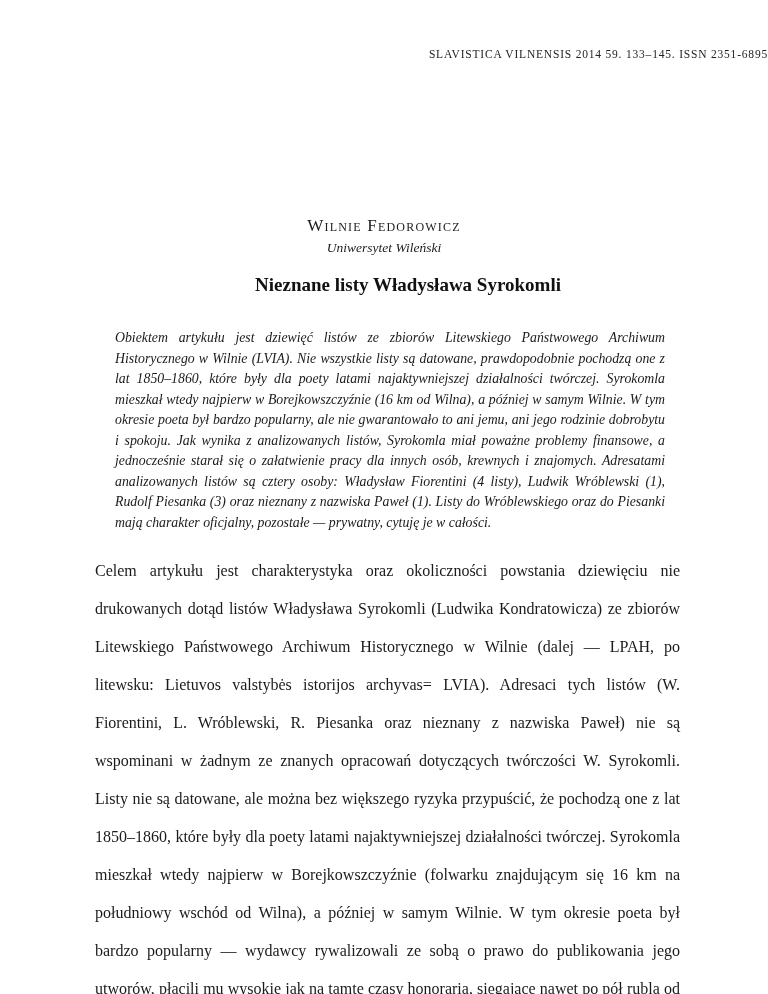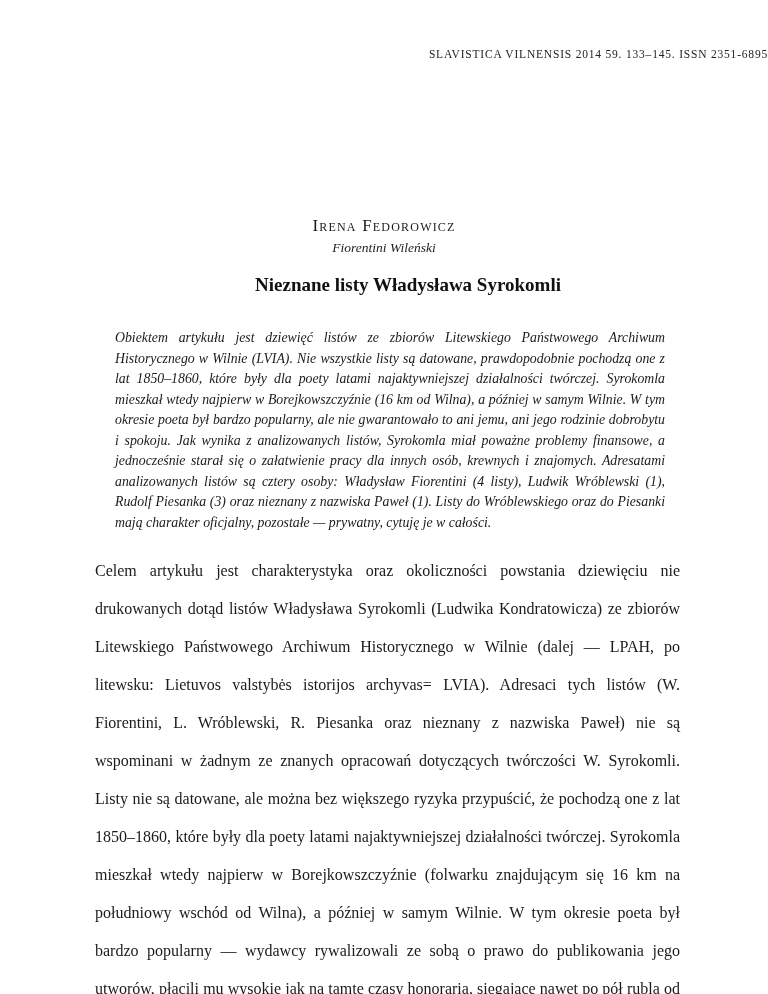--- a/index.html
+++ b/index.html
@@ -87,22 +87,22 @@
   }
 </style>
 </head>
 <body>
 
 <div class="page">
 
   <div class="journal-line">SLAVISTICA VILNENSIS 2014 59. 133–145. ISSN 2351-6895</div>
 
   <div class="author-block">
-    <div class="author-name">Irena Fedorowicz</div>
-    <div class="affiliation">Fiorentini Wileński</div>
+    <div class="author-name">Wilnie Fedorowicz</div>
+    <div class="affiliation">Uniwersytet Wileński</div>
   </div>
 
   <div class="article-title">Nieznane listy Władysława Syrokomli</div>
 
   <div class="abstract-block">
     <div class="abstract-text">Obiektem artykułu jest dziewięć listów ze zbiorów Litewskiego Państwowego Archiwum Historycznego w Wilnie (LVIA). Nie wszystkie listy są datowane, prawdopodobnie pochodzą one z lat 1850–1860, które były dla poety latami najaktywniejszej działalności twórczej. Syrokomla mieszkał wtedy najpierw w Borejkowszczyźnie (16 km od Wilna), a później w samym Wilnie. W tym okresie poeta był bardzo popularny, ale nie gwarantowało to ani jemu, ani jego rodzinie dobrobytu i spokoju. Jak wynika z analizowanych listów, Syrokomla miał poważne problemy finansowe, a jednocześnie starał się o załatwienie pracy dla innych osób, krewnych i znajomych. Adresatami analizowanych listów są cztery osoby: Władysław Fiorentini (4 listy), Ludwik Wróblewski (1), Rudolf Piesanka (3) oraz nieznany z nazwiska Paweł (1). Listy do Wróblewskiego oraz do Piesanki mają charakter oficjalny, pozostałe — prywatny, cytuję je w całości.</div>
   </div>
 
   <div class="body-block">Celem artykułu jest charakterystyka oraz okoliczności powstania dziewięciu nie drukowanych dotąd listów Władysława Syrokomli (Ludwika Kondratowicza) ze zbiorów Litewskiego Państwowego Archiwum Historycznego w Wilnie (dalej — LPAH, po litewsku: Lietuvos valstybės istorijos archyvas= LVIA). Adresaci tych listów (W. Fiorentini, L. Wróblewski, R. Piesanka oraz nieznany z nazwiska Paweł) nie są wspominani w żadnym ze znanych opracowań dotyczących twórczości W. Syrokomli. Listy nie są datowane, ale można bez większego ryzyka przypuścić, że pochodzą one z lat 1850–1860, które były dla poety latami najaktywniejszej działalności twórczej. Syrokomla mieszkał wtedy najpierw w Borejkowszczyźnie (folwarku znajdującym się 16 km na południowy wschód od Wilna), a później w samym Wilnie. W tym okresie poeta był bardzo popularny — wydawcy rywalizowali ze sobą o prawo do publikowania jego utworów, płacili mu wysokie jak na tamte czasy honoraria, sięgające nawet po pół rubla od wiersza. Popularność nie gwarantowała jednak ani jemu, ani jego rodzinie dobrobytu i spokoju. Jak wynika z interesujących nas listów, Syrokomla borykał się z problemami</div>
 

